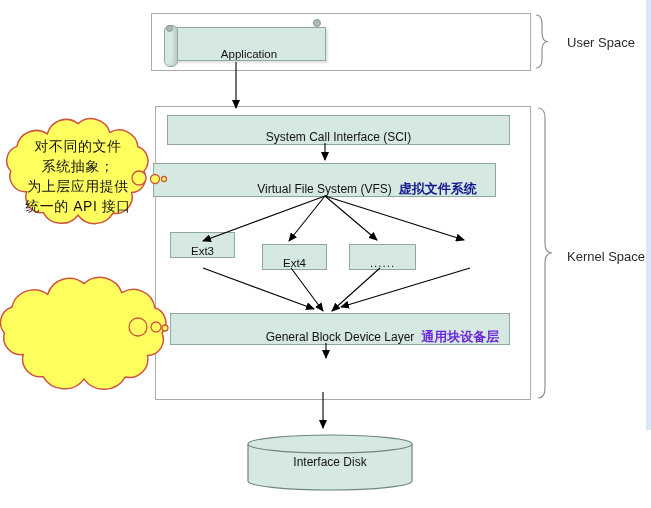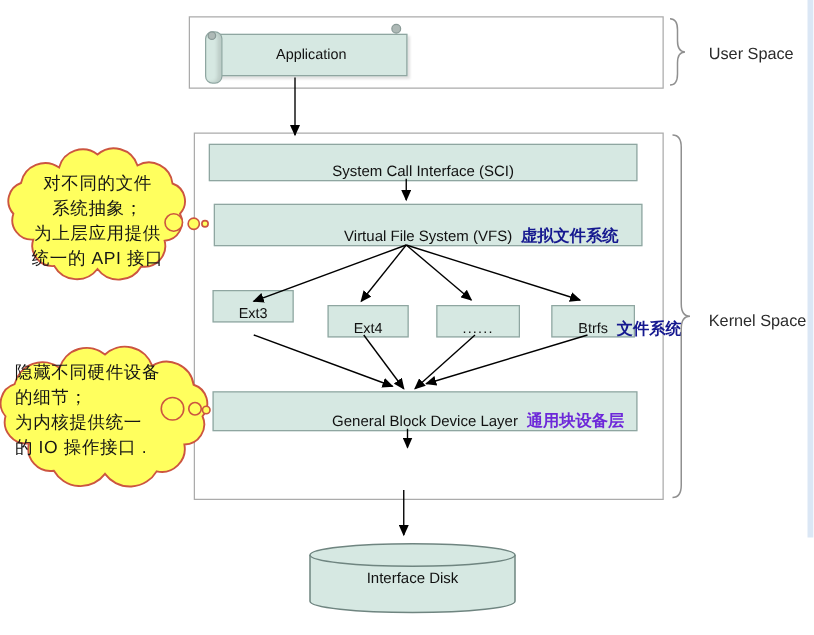--- a/index.html
+++ b/index.html
@@ -9,31 +9,31 @@
   #user-container{left:151px;top:13px;width:378px;height:56px;}
   #kernel-container{left:155px;top:106px;width:374px;height:292px;}
 
   .node{position:absolute;z-index:2;display:flex;align-items:flex-end;justify-content:center;
         font-size:12px;color:#111;}
   .en{position:relative;white-space:nowrap;}
   .zh{position:absolute;left:100%;top:50%;transform:translateY(-50%);padding-left:7px;
       font-weight:bold;white-space:nowrap;font-size:13px;}
 
   #sci-box{left:167px;top:115px;width:341px;height:28px;}
-  #vfs-box{left:171px;top:163px;width:341px;height:32px;}
+  #vfs-box{left:153px;top:163px;width:341px;height:32px;}
   #ext3-box{left:170px;top:232px;width:63px;height:24px;font-size:11.5px;}
   #ext4-box{left:262px;top:244px;width:63px;height:24px;font-size:11.5px;}
   #dots-box{left:349px;top:244px;width:65px;height:24px;font-size:11.5px;letter-spacing:1px;}
   #btrfs-box{left:441px;top:244px;width:65px;height:24px;font-size:11.5px;}
   #block-box{left:170px;top:313px;width:338px;height:30px;}
   #driver-box{left:170px;top:361px;width:338px;height:31px;}
 
   
   .scroll-body{position:absolute;left:172px;top:27px;width:152px;height:32px;z-index:2;
-               display:flex;align-items:center;justify-content:center;font-size:11.5px;color:#111;
+               display:flex;align-items:flex-end;justify-content:center;font-size:11.5px;color:#111;
                box-shadow:2px 2px 2px rgba(0,0,0,0.12);}
   .scroll-roll{position:absolute;left:164px;top:25px;width:12px;height:40px;border-radius:6px;z-index:3;
                box-shadow:inset -3px 0 3px rgba(0,0,0,0.12);}
   .scroll-dot{position:absolute;border-radius:50%;background:#aeb9b6;border:1px solid #8a9a97;z-index:4;}
   #scroll-dot-left{left:166px;top:25px;width:5px;height:5px;}
   #scroll-dot-right{left:313px;top:19px;width:6px;height:6px;}
 
   .decor{position:absolute;left:0;top:0;z-index:5;pointer-events:none;}
 
   .brace-label{position:absolute;z-index:6;font-size:13px;color:#2b2b2b;white-space:nowrap;}
@@ -77,26 +77,20 @@
 
   <div class="node" id="ext3-box" style="background: rgb(214, 232, 226); border: 1px solid rgb(143, 166, 161);">
     <span class="en">Ext3</span>
   </div>
   <div class="node" id="ext4-box" style="background: rgb(214, 232, 226); border: 1px solid rgb(143, 166, 161);">
     <span class="en">Ext4</span>
   </div>
   <div class="node" id="dots-box" style="background: rgb(214, 232, 226); border: 1px solid rgb(143, 166, 161);">
     <span class="en">......</span>
   </div>
-  <div class="node" id="btrfs-box" style="background: rgb(214, 232, 226); border: 1px solid rgb(143, 166, 161);">
-    <span class="en">
-      <span>Btrfs</span>
-      <span class="zh" style="color: rgb(21, 24, 143);">文件系统</span>
-    </span>
-  </div>
 
   <div class="node" id="block-box" style="background: rgb(214, 232, 226); border: 1px solid rgb(143, 166, 161);">
     <span class="en">
       <span>General Block Device Layer</span>
       <span class="zh" style="color: #6d28d9;">通用块设备层</span>
     </span>
   </div>
 
 
   <svg id="decor" class="decor" width="651" height="508" viewBox="0 0 651 508">
@@ -134,25 +128,19 @@
 
   <div class="brace-label" id="user-space-label">User Space</div>
   <div class="brace-label" id="kernel-space-label">Kernel Space</div>
 
   <div class="cloud-text" id="cloud-vfs-text">
     <div>对不同的文件</div>
     <div>系统抽象；</div>
     <div>为上层应用提供</div>
     <div>统一的 API 接口</div>
   </div>
-  <div class="cloud-text" id="cloud-block-text">
-    <div>隐藏不同硬件设备</div>
-    <div>的细节；</div>
-    <div>为内核提供统一</div>
-    <div>的 IO 操作接口 .</div>
-  </div>
 
   <div class="disk-text">
     <div class="disk-en">Interface Disk</div>
     <div class="disk-zh" style="color: rgb(21, 24, 143);">物理磁盘</div>
   </div>
 
 </div>
 
 </body></html>

